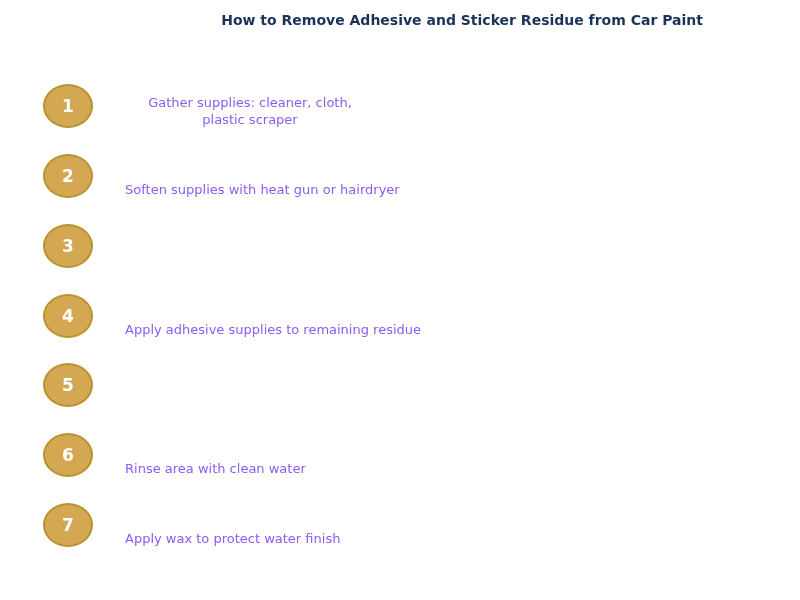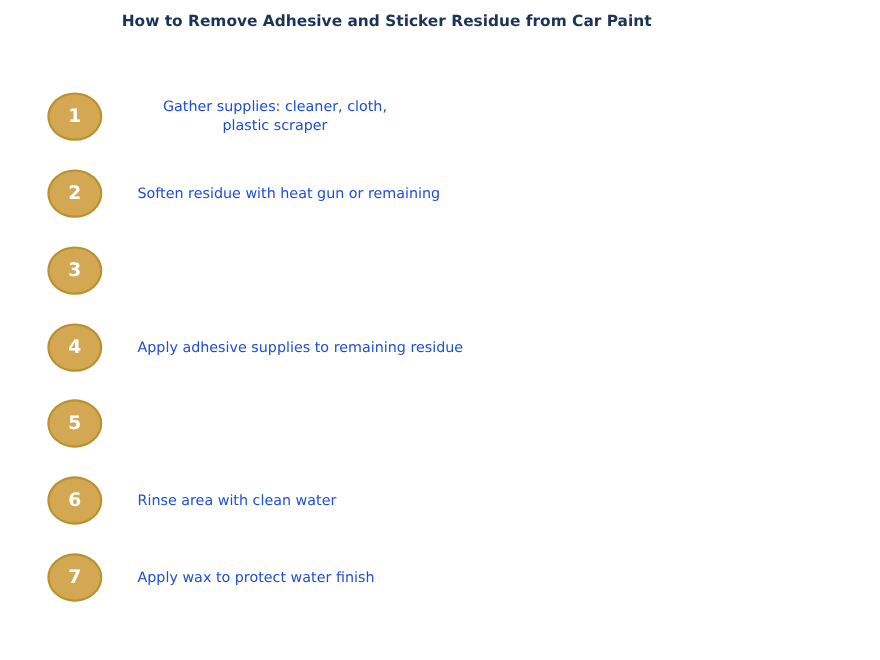--- a/index.html
+++ b/index.html
@@ -3,55 +3,55 @@
   <meta charset="utf-8">
   <style>
     html, body { margin: 0; padding: 0; }
     body {
       width: 800px; height: 600px; background: #ffffff;
       position: relative; overflow: hidden;
       font-family: "DejaVu Sans", sans-serif;
     }
     .title {
       position: absolute; left: 0; top: 10px; width: 703px;
-      text-align: center; font-weight: bold; font-size: 14px;
+      text-align: right; font-weight: bold; font-size: 14px;
       color: #1a3358; line-height: 20px;
     }
     .step { position: absolute; left: 0; width: 800px; height: 44px; }
     .badge {
       position: absolute; left: 43px; top: 0;
       width: 46px; height: 40px; border-radius: 50%;
       background: #d4a853; border: 2px solid #b8922e;
       color: #ffffff; font-weight: bold; font-size: 17px;
       display: flex; align-items: center; justify-content: center;
       box-sizing: content-box;
     }
     .label {
       position: absolute; left: 125px; top: 0; height: 44px;
-      display: flex; align-items: center;
-      font-size: 13px; color: #1d4ed8; line-height: 17px;
+      display: flex; align-items: flex-end;
+      font-size: 13px; color: #8b5cf6; line-height: 17px;
     }
     .label.multi { width: 250px; text-align: center; justify-content: center; left: 125px; }
     .label.multi span { display: block; }
   </style>
 </head>
 <body>
 
 <div class="title">How to Remove Adhesive and Sticker Residue from Car Paint</div>
 
 <div class="step" style="top:84px;">
   <div class="badge">1</div>
   <div class="label multi" style="left:125px;width:250px;">
     <span>Gather supplies: cleaner, cloth, plastic scraper</span>
   </div>
 </div>
 
 <div class="step" style="top:154px;">
   <div class="badge">2</div>
-  <div class="label">Soften residue with heat gun or remaining</div>
+  <div class="label">Soften supplies with heat gun or hairdryer</div>
 </div>
 
 <div class="step" style="top:224px;">
   <div class="badge">3</div>
 </div>
 
 <div class="step" style="top:294px;">
   <div class="badge">4</div>
   <div class="label">Apply adhesive supplies to remaining residue</div>
 </div>

